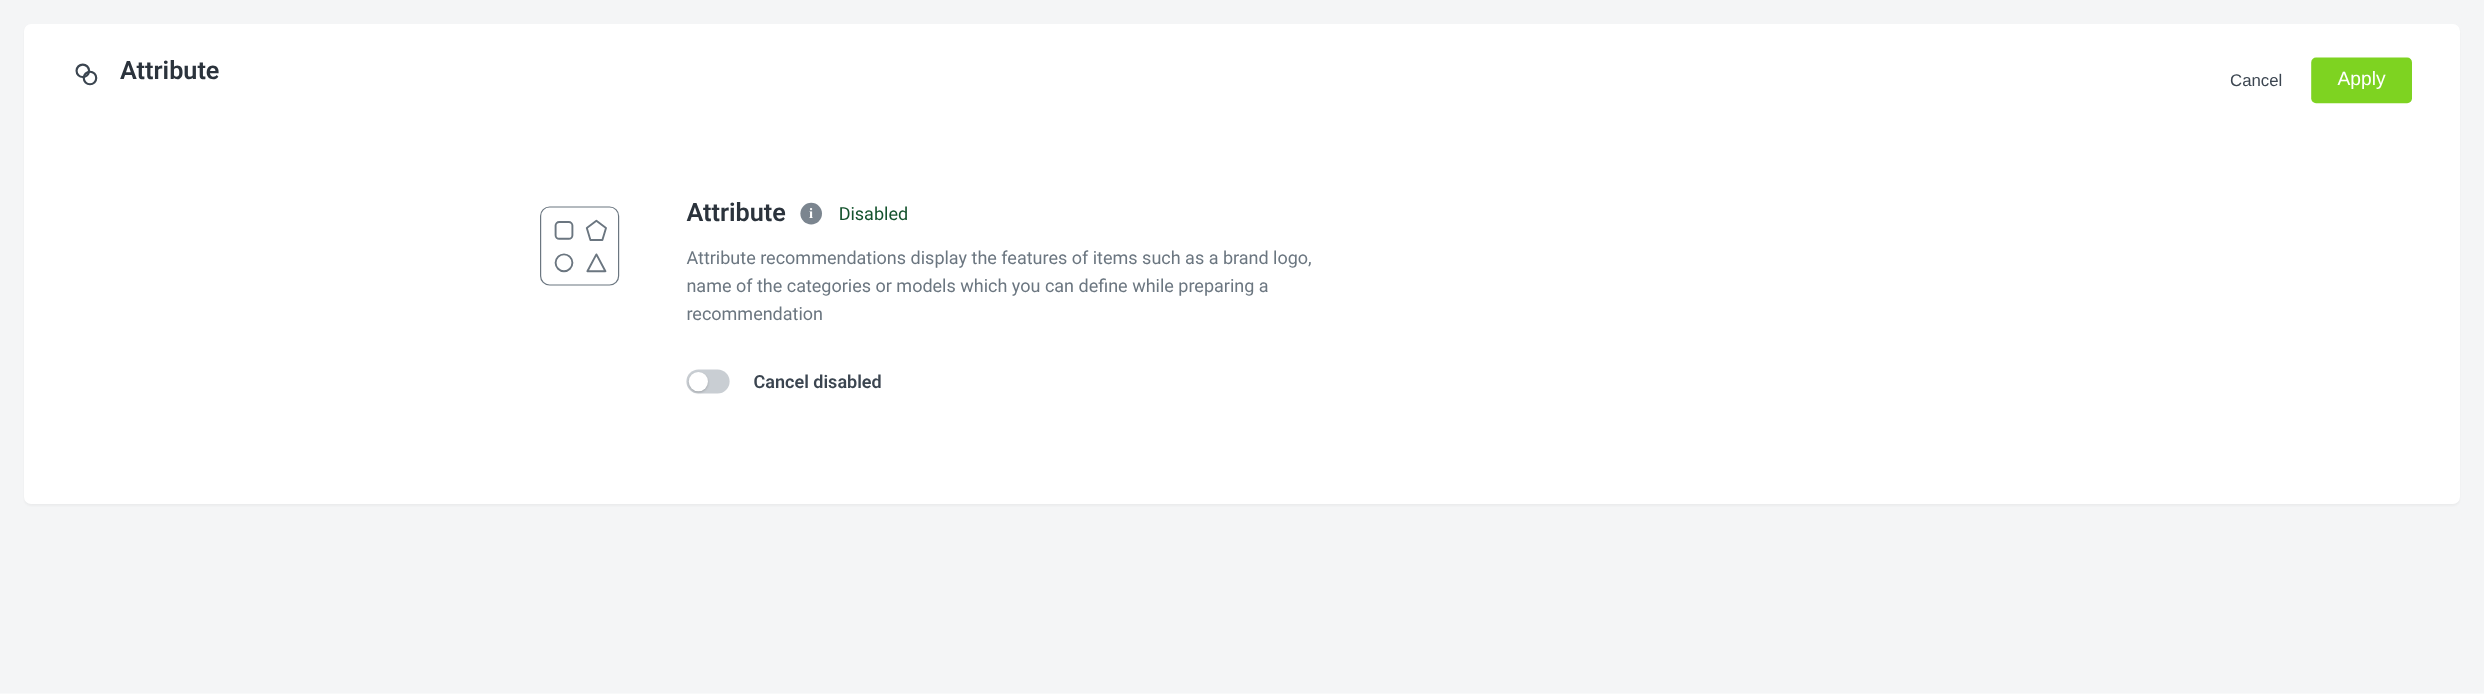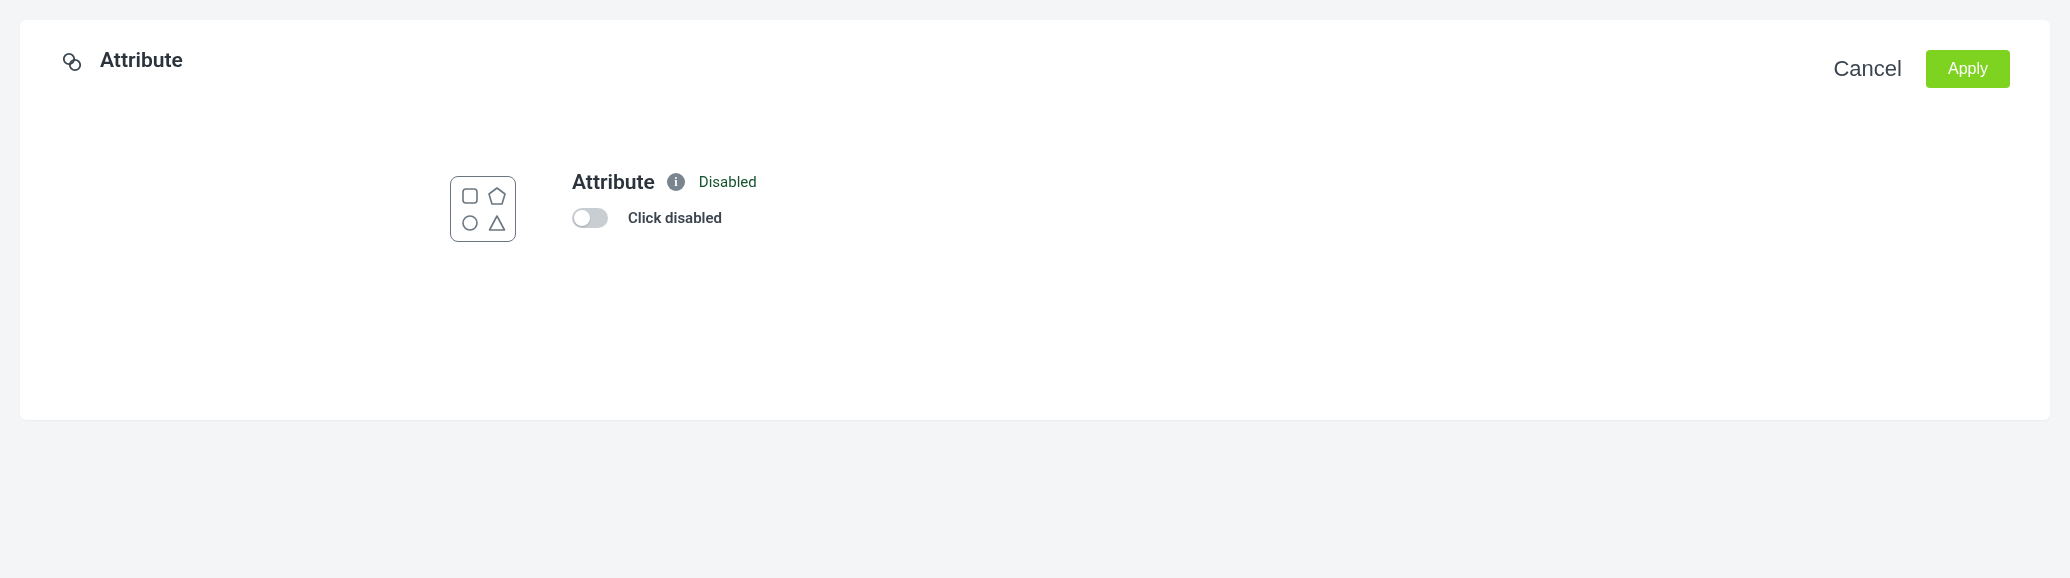--- a/index.html
+++ b/index.html
@@ -47,21 +47,21 @@
   .header-actions {
     flex: 0 0 auto;
     display: flex;
     align-items: center;
     gap: 20px;
   }
   .btn-cancel {
     background: transparent;
     border: none;
     color: #3b4550;
-    font-size: 22px;
+    font-size: 14px;
     font-weight: 500;
     cursor: pointer;
     padding: 8px 4px;
   }
   .btn-apply {
     background: #7ed321;
     border: none;
     color: #ffffff;
     font-size: 16px;
     font-weight: 400;
@@ -198,23 +198,24 @@
           <polygon points="10,3 17.5,17 2.5,17" fill="none" stroke="#6b7680" stroke-width="1.6" stroke-linejoin="round"></polygon>
         </svg>
     </div>
 
     <div class="content-body">
       <div class="section-title-row">
         <span class="section-title">Attribute</span>
         <span class="info-icon">i</span>
         <span class="status-text">Disabled</span>
       </div>
+      <div class="section-desc">Attribute recommendations display the features of items such as a brand logo, name of the categories or models which you can define while preparing a recommendation</div>
       <div class="toggle-row">
         <div class="toggle">
           <div class="toggle-knob"></div>
         </div>
-        <span class="toggle-label">Click disabled</span>
+        <span class="toggle-label">Cancel disabled</span>
       </div>
     </div>
 
   </div>
 
 </div>
 
 </body></html>

